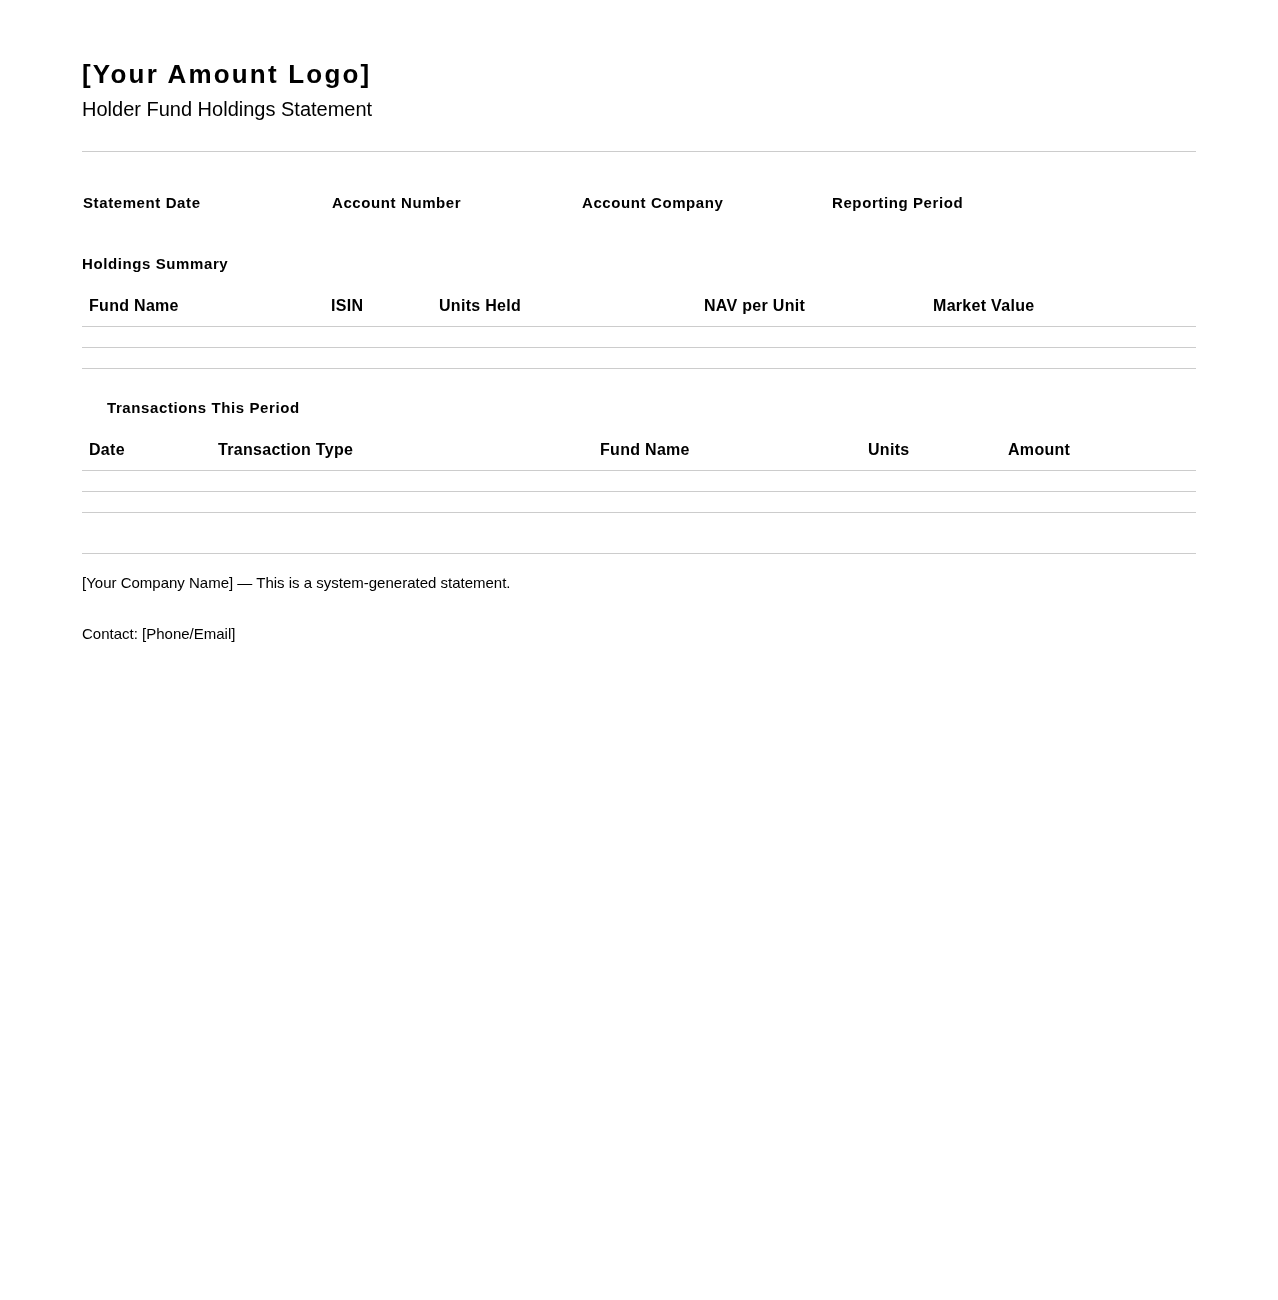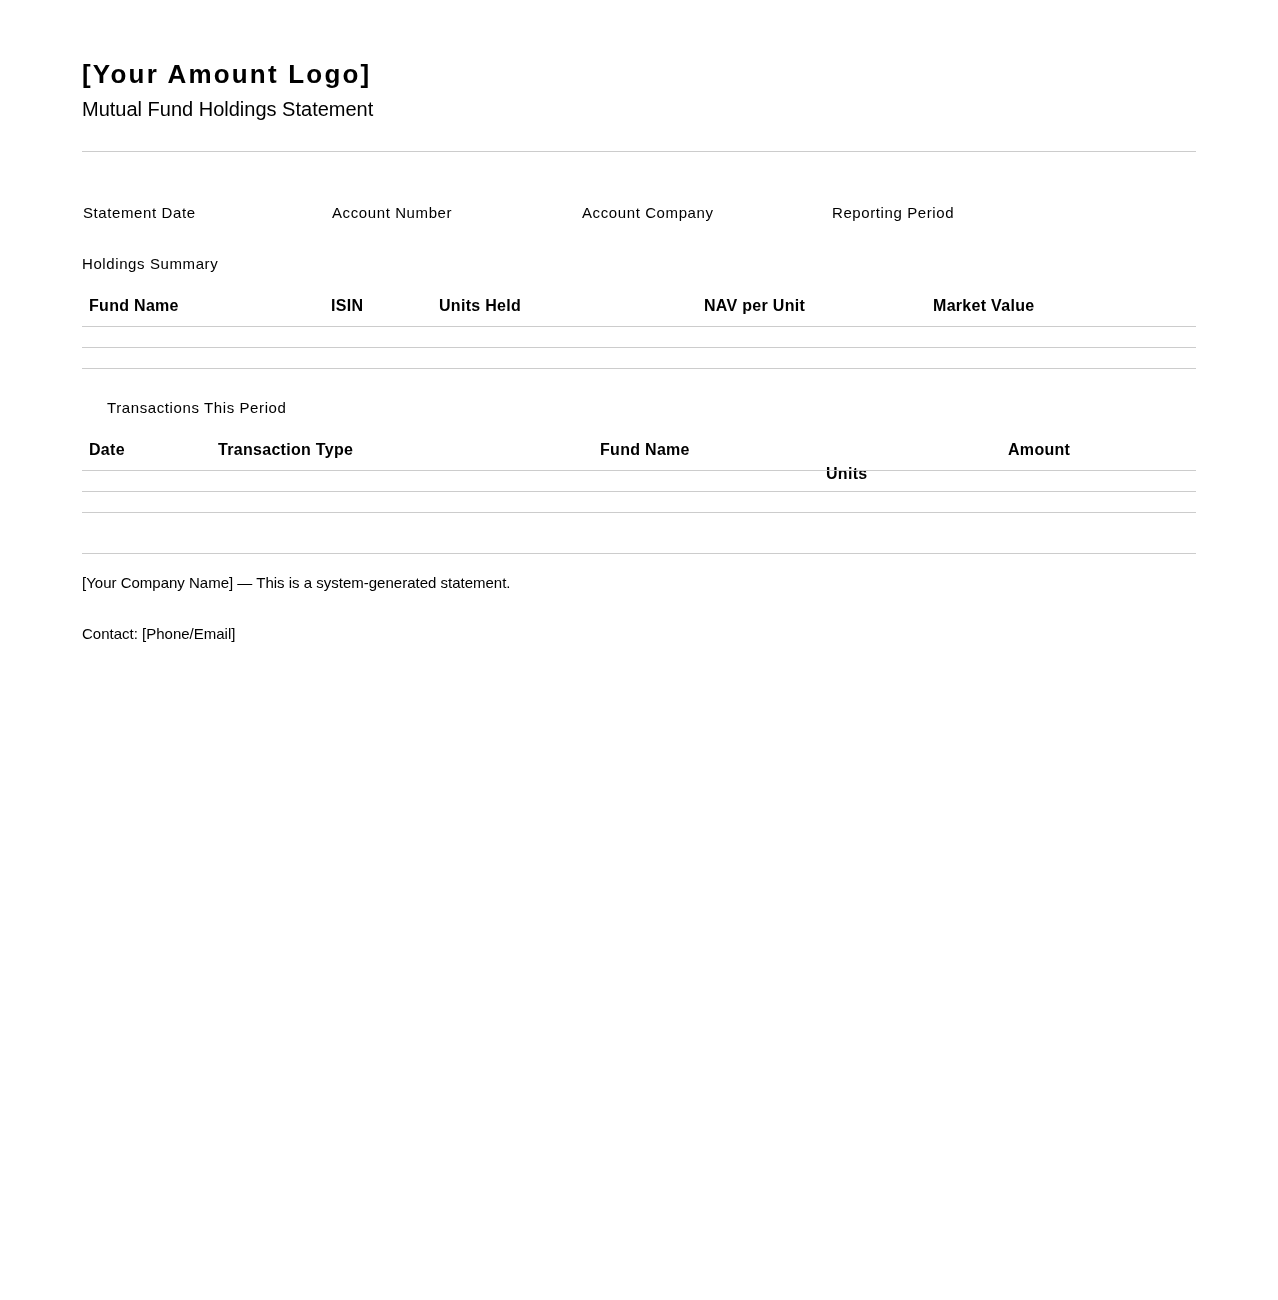--- a/index.html
+++ b/index.html
@@ -44,32 +44,32 @@
   }
   .meta-row {
     position: absolute;
     top: 192px;
     left: 1px;
     width: 1114px;
     height: 18px;
   }
   .meta-label {
     position: absolute;
-    top: 12px;
+    top: 2px;
     font-size: 15px;
-    font-weight: normal;
+    font-weight: bold;
     letter-spacing: 0.6px;
     line-height: 18px;
     white-space: nowrap;
   }
   .section-title {
     position: absolute;
     left: 0;
     font-size: 15px;
-    font-weight: normal;
+    font-weight: bold;
     letter-spacing: 0.6px;
     line-height: 18px;
     white-space: nowrap;
     text-align: right;
   }
   .th {
     position: absolute;
     font-size: 16px;
     font-weight: bold;
     letter-spacing: 0.3px;
@@ -83,21 +83,21 @@
     line-height: 17px;
     white-space: nowrap;
   }
 </style>
 </head>
 <body>
 
 <div class="page">
 
   <div class="logo">[Your Amount Logo]</div>
-  <div class="subtitle">Mutual Fund Holdings Statement</div>
+  <div class="subtitle">Holder Fund Holdings Statement</div>
   <div class="hr" style="top:151px;"></div>
 
   <div class="meta-row">
     <span class="meta-label" style="left:0px;">Statement Date</span>
     <span class="meta-label" style="left:249px;">Account Number</span>
     <span class="meta-label" style="left:499px;">Account Company</span>
     <span class="meta-label" style="left:749px;">Reporting Period</span>
   </div>
 
   <div class="section-title" style="top:255px;">Holdings Summary</div>
@@ -113,21 +113,21 @@
     <div class="hr" style="top:347px;"></div>
     <div class="hr" style="top:368px;"></div>
   </div>
 
   <div class="section-title" style="top:399px; left:1px;margin-left:24px;">Transactions This Period</div>
   <div>
     <div>
       <span class="th" style="left:7px; top:440px;">Date</span>
       <span class="th" style="left:136px; top:440px;">Transaction Type</span>
       <span class="th" style="left:518px; top:440px;">Fund Name</span>
-      <span class="th" style="left:744px; top:440px;margin-top:24px;">Units</span>
+      <span class="th" style="left:786px; top:440px;">Units</span>
       <span class="th" style="left:926px; top:440px;">Amount</span>
     </div>
     <div class="hr" style="top:470px;"></div>
     <div class="hr" style="top:491px;"></div>
     <div class="hr" style="top:512px;"></div>
   </div>
 
   <div class="hr" style="top:553px;"></div>
   <div class="footer-line" style="top:574px;">[Your Company Name] — This is a system-generated statement.</div>
   <div class="footer-line" style="top:591px;margin-top:34px;">Contact: [Phone/Email]</div>

